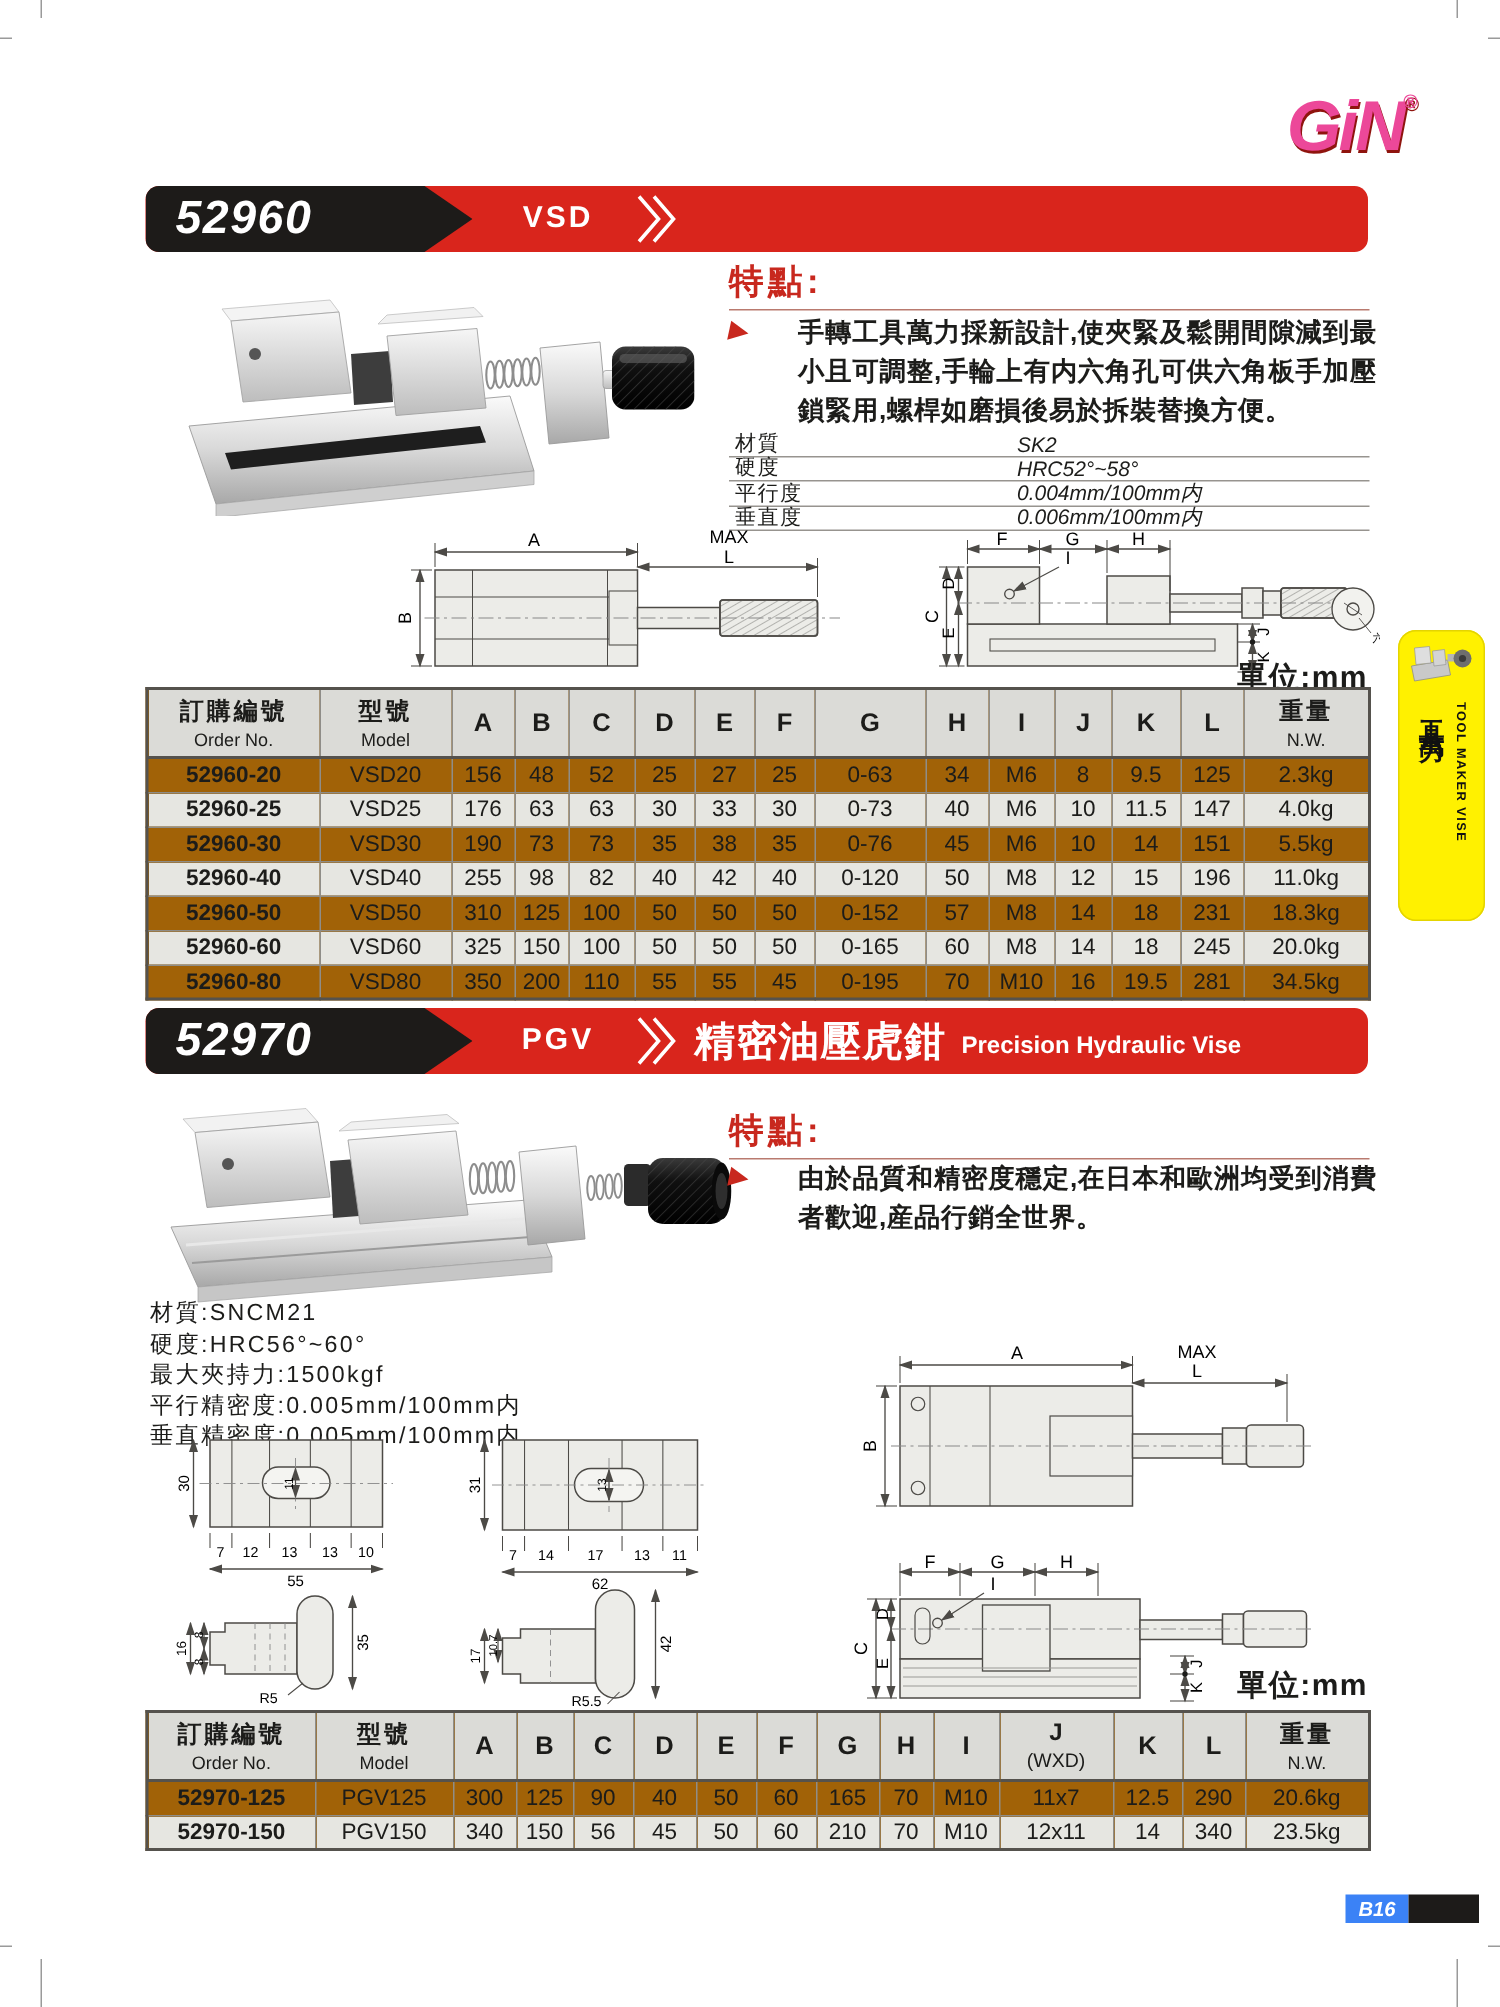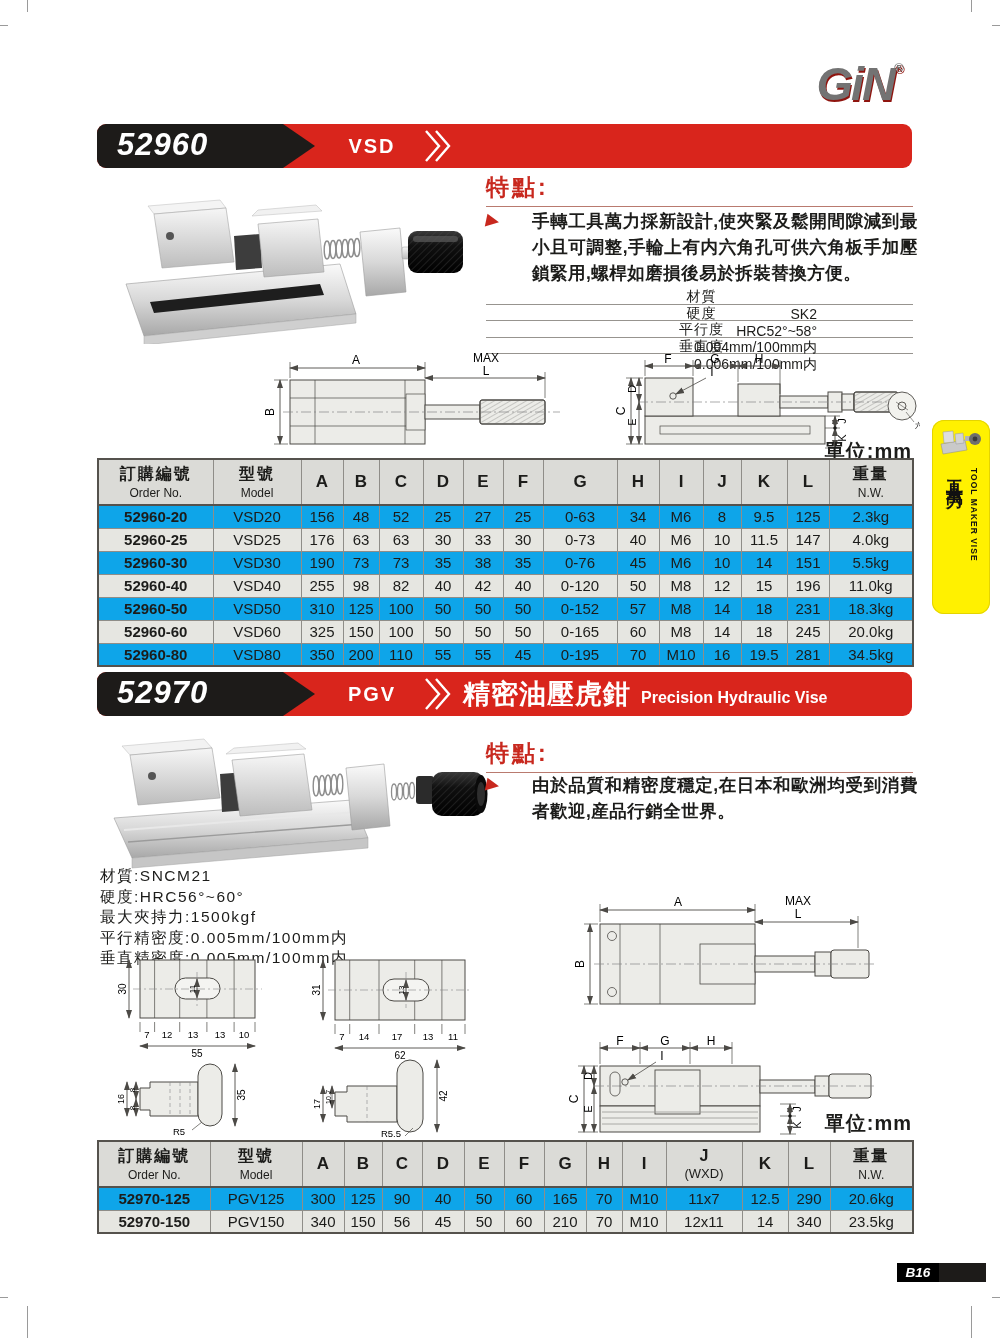--- a/index.html
+++ b/index.html
@@ -8,22 +8,22 @@
     width:1000px; height:1338px; position:relative; overflow:hidden;
     font-family:"Liberation Sans","DejaVu Sans",sans-serif; color:#1c1c1a;
   }
   svg text { font-family:"Liberation Sans","DejaVu Sans",sans-serif; }
   .abs { position:absolute; }
 
   
   .crop { position:absolute; background:#9a9a9a; }
 
   
-  .logo { position:absolute; left:775px; top:56px; width:170px; text-align:center;
-          font-size:47px; font-weight:bold; font-style:italic; color:#737373;
+  .logo { position:absolute; left:775px; top:56px; width:170px; text-align:right;
+          font-size:47px; font-weight:bold; font-style:italic; color:#ec4899;
           letter-spacing:-2px; text-shadow:1px 2px 0 #8f140e; }
   .logo sup { font-size:13px; letter-spacing:0; vertical-align:28px; }
 
   
   .banner { position:absolute; left:97px; width:815px; height:44px;
             background:#d9251c; border-radius:9px; overflow:hidden; }
   .banner .bk { position:absolute; left:0; top:0; bottom:0; width:218px; background:#1d1b19;
             -webkit-clip-path:polygon(0 0,186px 0,218px 50%,186px 100%,0 100%);
             clip-path:polygon(0 0,186px 0,218px 50%,186px 100%,0 100%); }
   .banner .bnum { position:absolute; left:20px; top:50%; transform:translateY(-52%);
@@ -41,53 +41,53 @@
   .feats { position:absolute; width:432px; }
   .bullet { display:flex; margin-bottom:3px;gap:28px; }
   .tri { flex:0 0 auto; width:0; height:0; border-top:6px solid transparent;
          border-bottom:7px solid transparent; border-left:13px solid #c8281e;
          margin:6px 5px 0 0; transform:rotate(12deg); }
   .btext { font-size:17.5px; line-height:1.48; font-weight:bold; text-align:justify; letter-spacing:0.5px; }
 
   
   .mini { position:absolute; }
   .mini-row { display:flex; justify-content:space-between; align-items:center;
-              border-bottom:1px solid #97948f; height:16.5px; font-size:14px;flex-direction:column; }
+              border-bottom:1px solid #97948f; height:16.5px; font-size:14px; }
   .ml { padding-left:4px; letter-spacing:1px; }
-  .mv { width:235px; text-align:right; }
+  .mv { width:235px; text-align:left;font-style:italic; }
 
   
   .mats { position:absolute; font-size:15.5px; line-height:20.5px; letter-spacing:1.5px; }
 
   .unit { position:absolute; font-size:20px; font-weight:bold; text-align:right; width:114px; letter-spacing:1px; }
 
   
   table.spec { position:absolute; border-collapse:collapse; table-layout:fixed;
-               background:#0ea5e9; border:2px solid #55524d; }
+               background:#a16207; border:2px solid #55524d; }
   table.spec th, table.spec td { border:1px solid #8f8d88; overflow:hidden; white-space:nowrap; }
   table.spec thead th { background:#dbdbd7; height:46px; vertical-align:middle;
                border-bottom:2px solid #55524d; text-align:center; }
   table.spec .th-zh { font-size:16px; font-weight:bold; letter-spacing:2px; }
   table.spec .th-en { font-size:12px; font-weight:normal; margin-top:1px; letter-spacing:0; }
   table.spec th.letter { font-size:17px; font-weight:bold; }
   table.spec td { height:23px; text-align:center; font-size:15px; padding:0 1px; }
   table.spec td:first-child { font-weight:bold; }
   table.spec tbody tr:nth-child(even) { background:#e6e6e1; }
 
   
   .sidetab { position:absolute; left:932px; top:420px; width:58px; height:194px;
              background:#fff100; border-radius:12px; box-shadow:0 0 0 1px #e4d400 inset;
              display:flex; flex-direction:column; align-items:center; padding-top:6px; }
   .tabtext { display:flex; flex-direction:row; justify-content:center; gap:3px; margin-top:4px; }
   .tab-zh { writing-mode:vertical-rl; font-size:17px; font-weight:bold; letter-spacing:4px; color:#111; }
   .tab-en { writing-mode:vertical-rl; font-size:8.5px; font-weight:bold; letter-spacing:1px; color:#111; margin-top:2px; }
 
   
   .badge { position:absolute; left:897px; top:1263px; display:flex; }
-  .badge .br { width:42px; height:19px; background:#000000; color:#fff; font-size:13.5px;
+  .badge .br { width:42px; height:19px; background:#3b82f6; color:#fff; font-size:13.5px;
                font-weight:bold; font-style:italic; display:flex; align-items:center; justify-content:center; }
   .badge .bb { width:47px; height:19px; background:#1d1b19; }
 </style>
 </head>
 <body>
 
 <svg width="0" height="0" style="position:absolute" aria-hidden="true">
   <defs>
     <marker id="arr" markerWidth="9" markerHeight="8" refX="8" refY="4" orient="auto-start-reverse" markerUnits="userSpaceOnUse">
       <path d="M0 1 L9 4 L0 7 z" fill="#4c4a46"></path>

